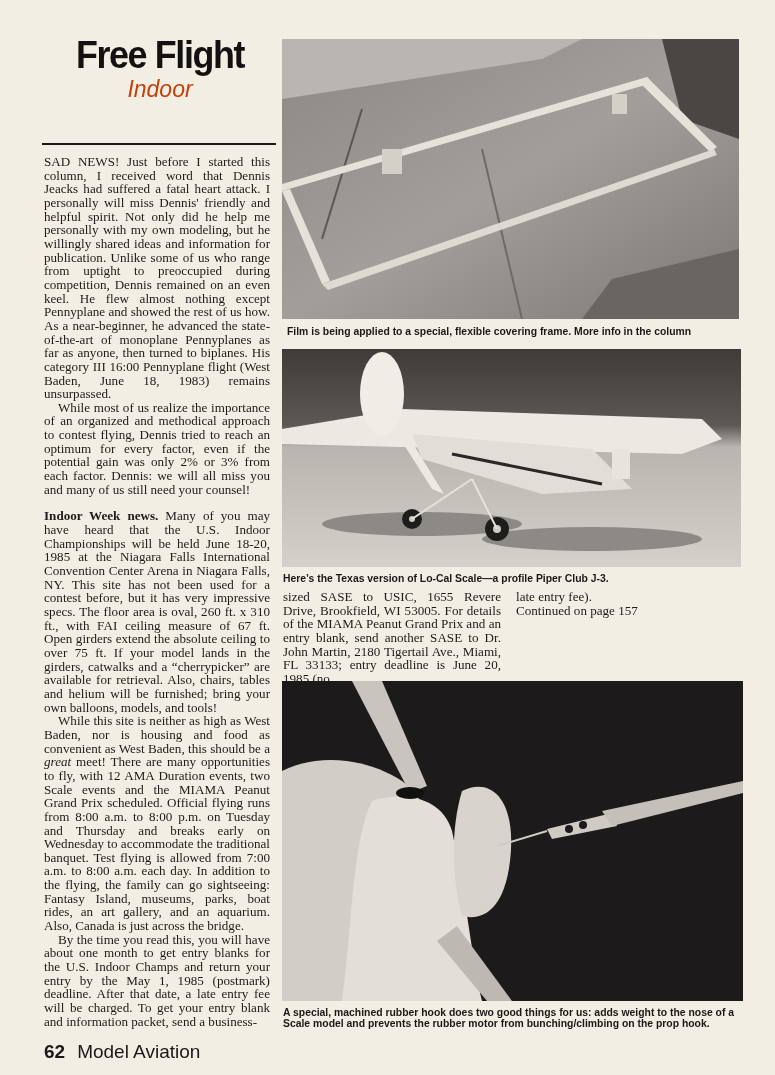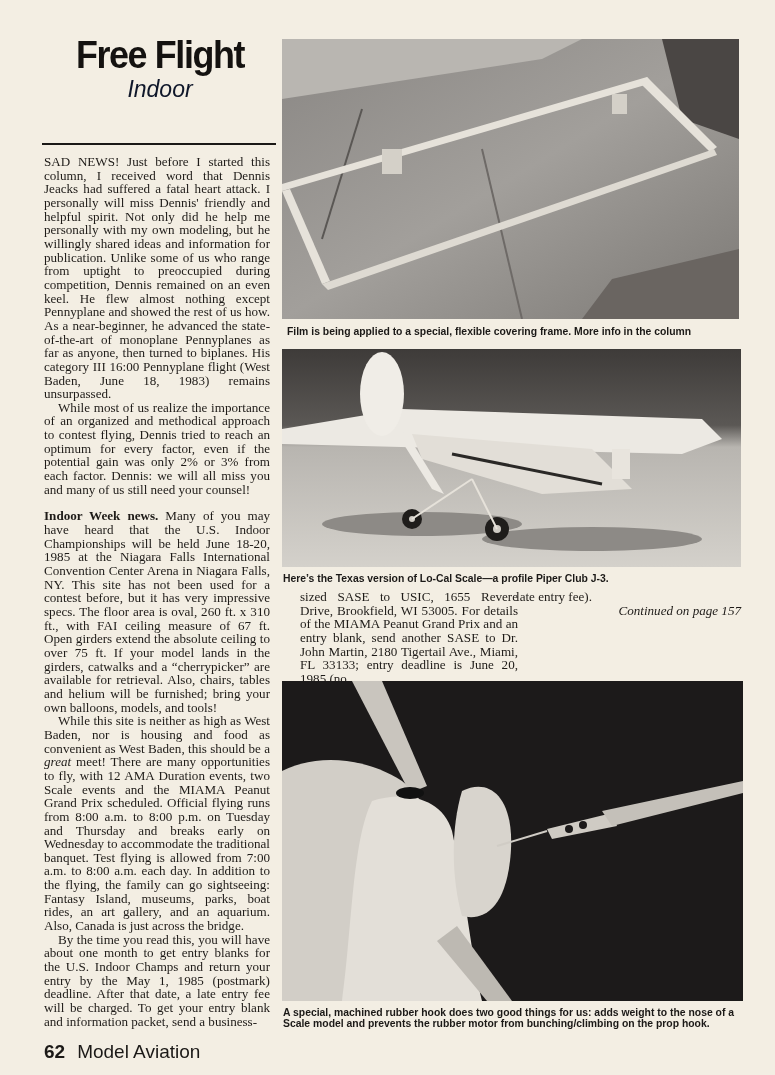--- a/index.html
+++ b/index.html
@@ -5,33 +5,33 @@
   html, body { margin:0; padding:0; }
   body {
     width:775px; height:1075px; overflow:hidden;
     background:#f3eee3;
     position:relative;
     font-family:"Liberation Serif","DejaVu Serif",serif;
     color:#1e1b18;
   }
   .header { position:absolute; left:42px; top:34px; width:236px; text-align:center; }
   .h-title { font-family:"Liberation Sans","DejaVu Sans",sans-serif; font-weight:bold; font-size:39px; line-height:42px; letter-spacing:-1.5px; transform:scaleX(0.92); color:#141210; }
-  .h-sub { font-family:"Liberation Sans","DejaVu Sans",sans-serif; font-style:italic; font-size:23px; line-height:26px; color:#0f172a; }
+  .h-sub { font-family:"Liberation Sans","DejaVu Sans",sans-serif; font-style:italic; font-size:23px; line-height:26px; color:#c2410c; }
   .h-author { font-family:"Liberation Sans","DejaVu Sans",sans-serif; font-weight:bold; font-size:26px; line-height:32px; color:#141210; }
   .h-rule { position:absolute; left:42px; top:143px; width:234px; height:2px; background:#1a1816; }
 
   .col { position:absolute; font-size:13.1px; line-height:13.65px; text-align:justify; }
   .col p { margin:0; }
   .col p.ind { text-indent:14px; }
   .col p.gap { margin-top:13px; }
   .col b { font-weight:bold; }
   #col1 { left:44px; top:155px; width:226px; }
-  #col2 { left:300px; top:590px; width:218px; }
+  #col2 { left:283px; top:590px; width:218px; }
   #col3 { left:516px; top:590px; width:225px; }
-  .cont { text-align:right; font-style:italic; }
+  .cont { text-align:left; }
 
   .photo { position:absolute; overflow:hidden; }
   .photo svg { width:100%; height:100%; display:block; }
   #photo1 { left:282px; top:39px; width:457px; height:280px; }
   #photo2 { left:282px; top:349px; width:459px; height:218px; }
   #photo3 { left:282px; top:681px; width:461px; height:320px; }
 
   .caption { position:absolute; font-family:"Liberation Sans","DejaVu Sans",sans-serif; font-weight:bold; font-size:10.4px; line-height:11.3px; color:#1b1917; }
   #cap1 { left:287px; top:326px; width:460px; }
   #cap2 { left:283px; top:573px; width:458px; text-align:left; }

